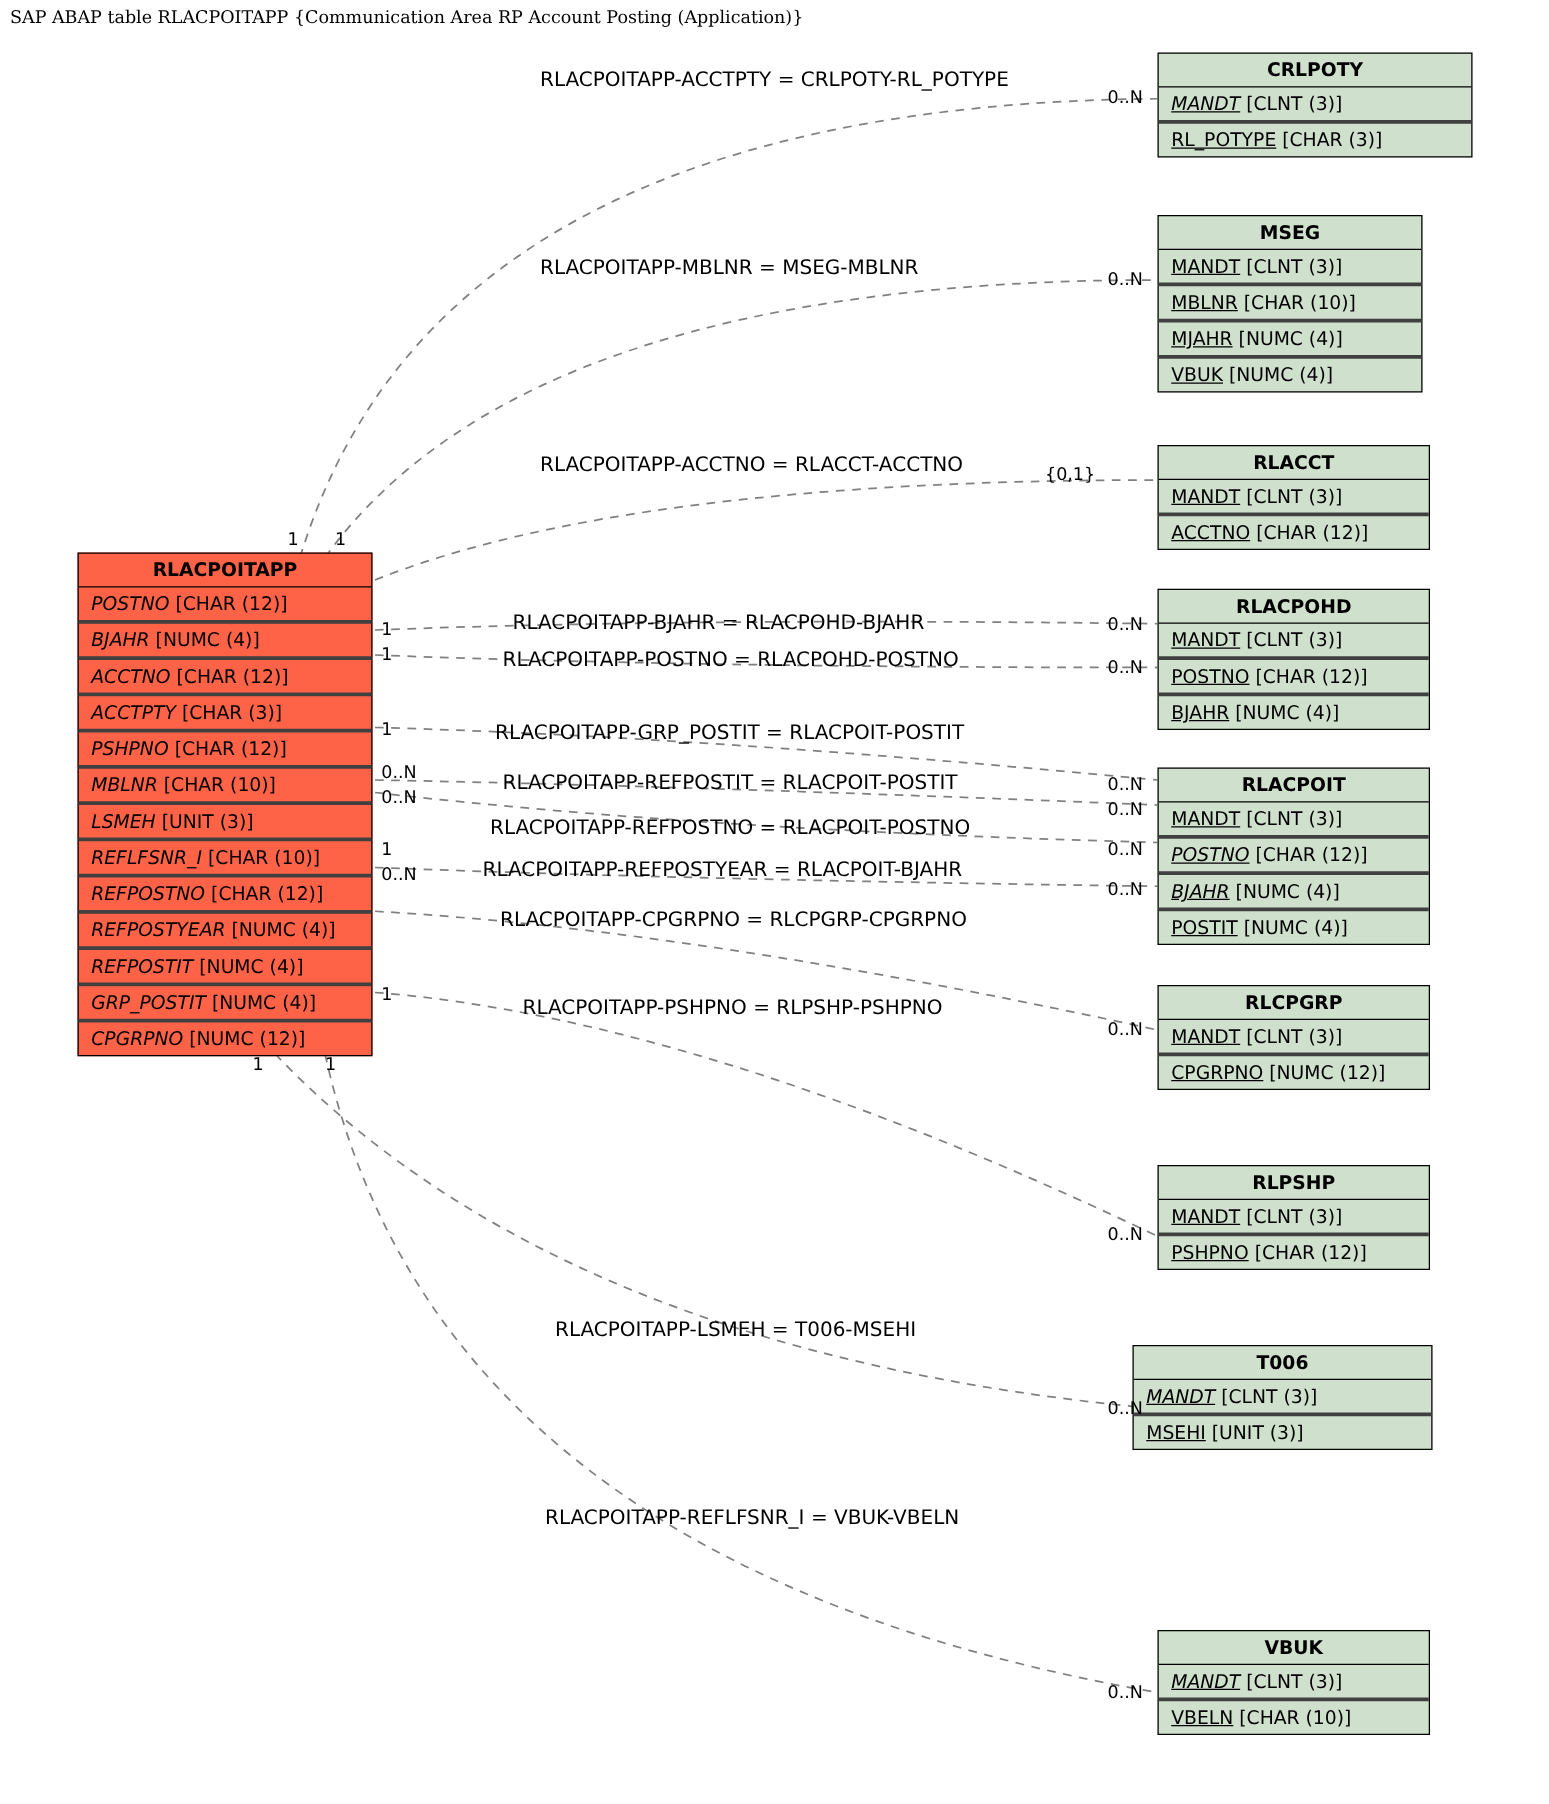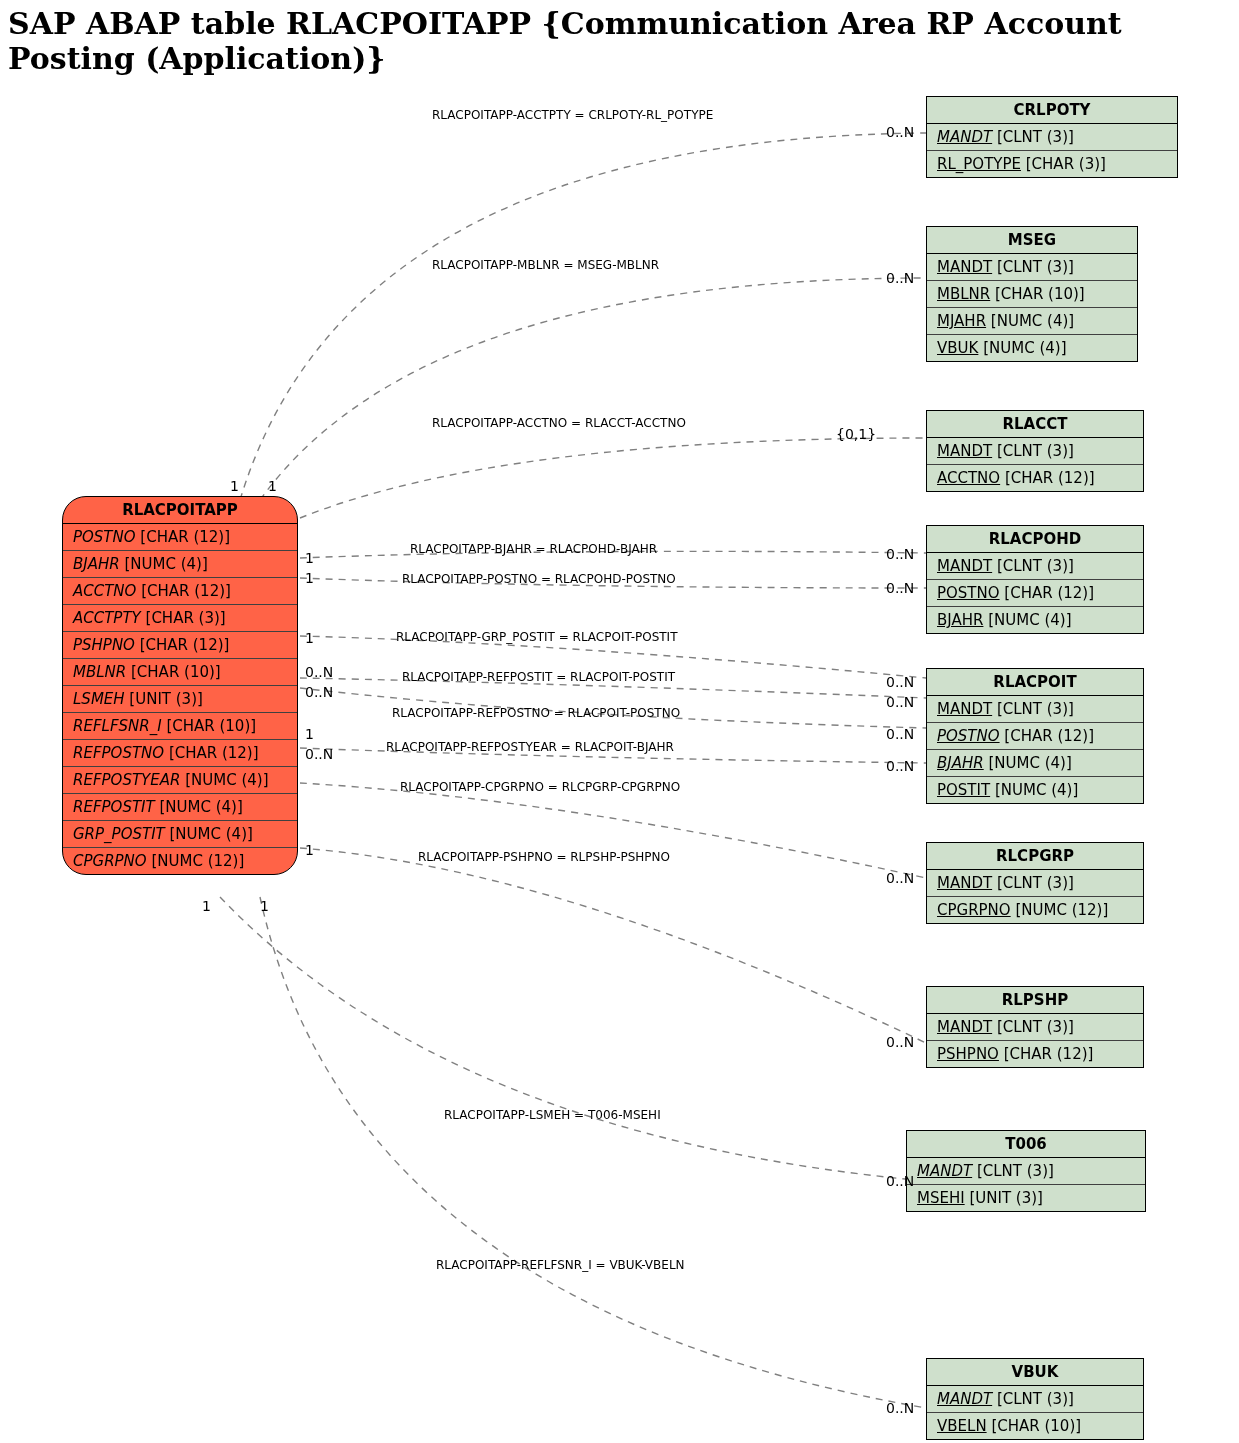--- a/index.html
+++ b/index.html
@@ -6,23 +6,23 @@
     margin: 0;
     padding: 0;
     background: #fff;
     font-family: "DejaVu Sans", Verdana, Arial, sans-serif;
     font-size: 15px;
     color: #000;
     width: 1239px;
   }
   .title {
     padding: 6px 8px 2px 8px;
-    font-size: 30px;
+    font-size: 14px;
     font-family: "DejaVu Serif", Georgia, serif;
-    font-weight: 700;
+    font-weight: 400;
   }
   .canvas {
     position: relative;
     width: 1239px;
     height: 1410px;
   }
   svg.connectors {
     position: absolute;
     left: 0; top: 0;
     width: 1239px;
@@ -35,35 +35,35 @@
     box-sizing: border-box;
   }
   .entity .hdr {
     border-bottom: 1.5px solid #000;
     padding: 4px 10px;
     font-weight: 700;
     text-align: center;
     white-space: nowrap;
   }
   .entity .row {
-    border-bottom: 1px solid #404040;
+    border-bottom: 3px solid #404040;
     padding: 4px 10px;
     white-space: nowrap;
     text-align: left;
   }
   .entity .row:last-child { border-bottom: none; }
-  .entity.main { background: #ff6347; border-radius: 24px; }
+  .entity.main { background: #ff6347; }
   .entity.ref  { background: #cfe0cc; }
   .fld { font-style: normal; }
   .fld.italic { font-style: italic; }
   .fld.under { text-decoration: underline; }
   .typ { font-style: normal; }
   .lbl {
     position: absolute;
-    font-size: 12px;
+    font-size: 16px;
     white-space: nowrap;
     text-align: right;
   }
   .card {
     position: absolute;
     font-size: 14px;
     white-space: nowrap;
   }
 </style>
 </head>

